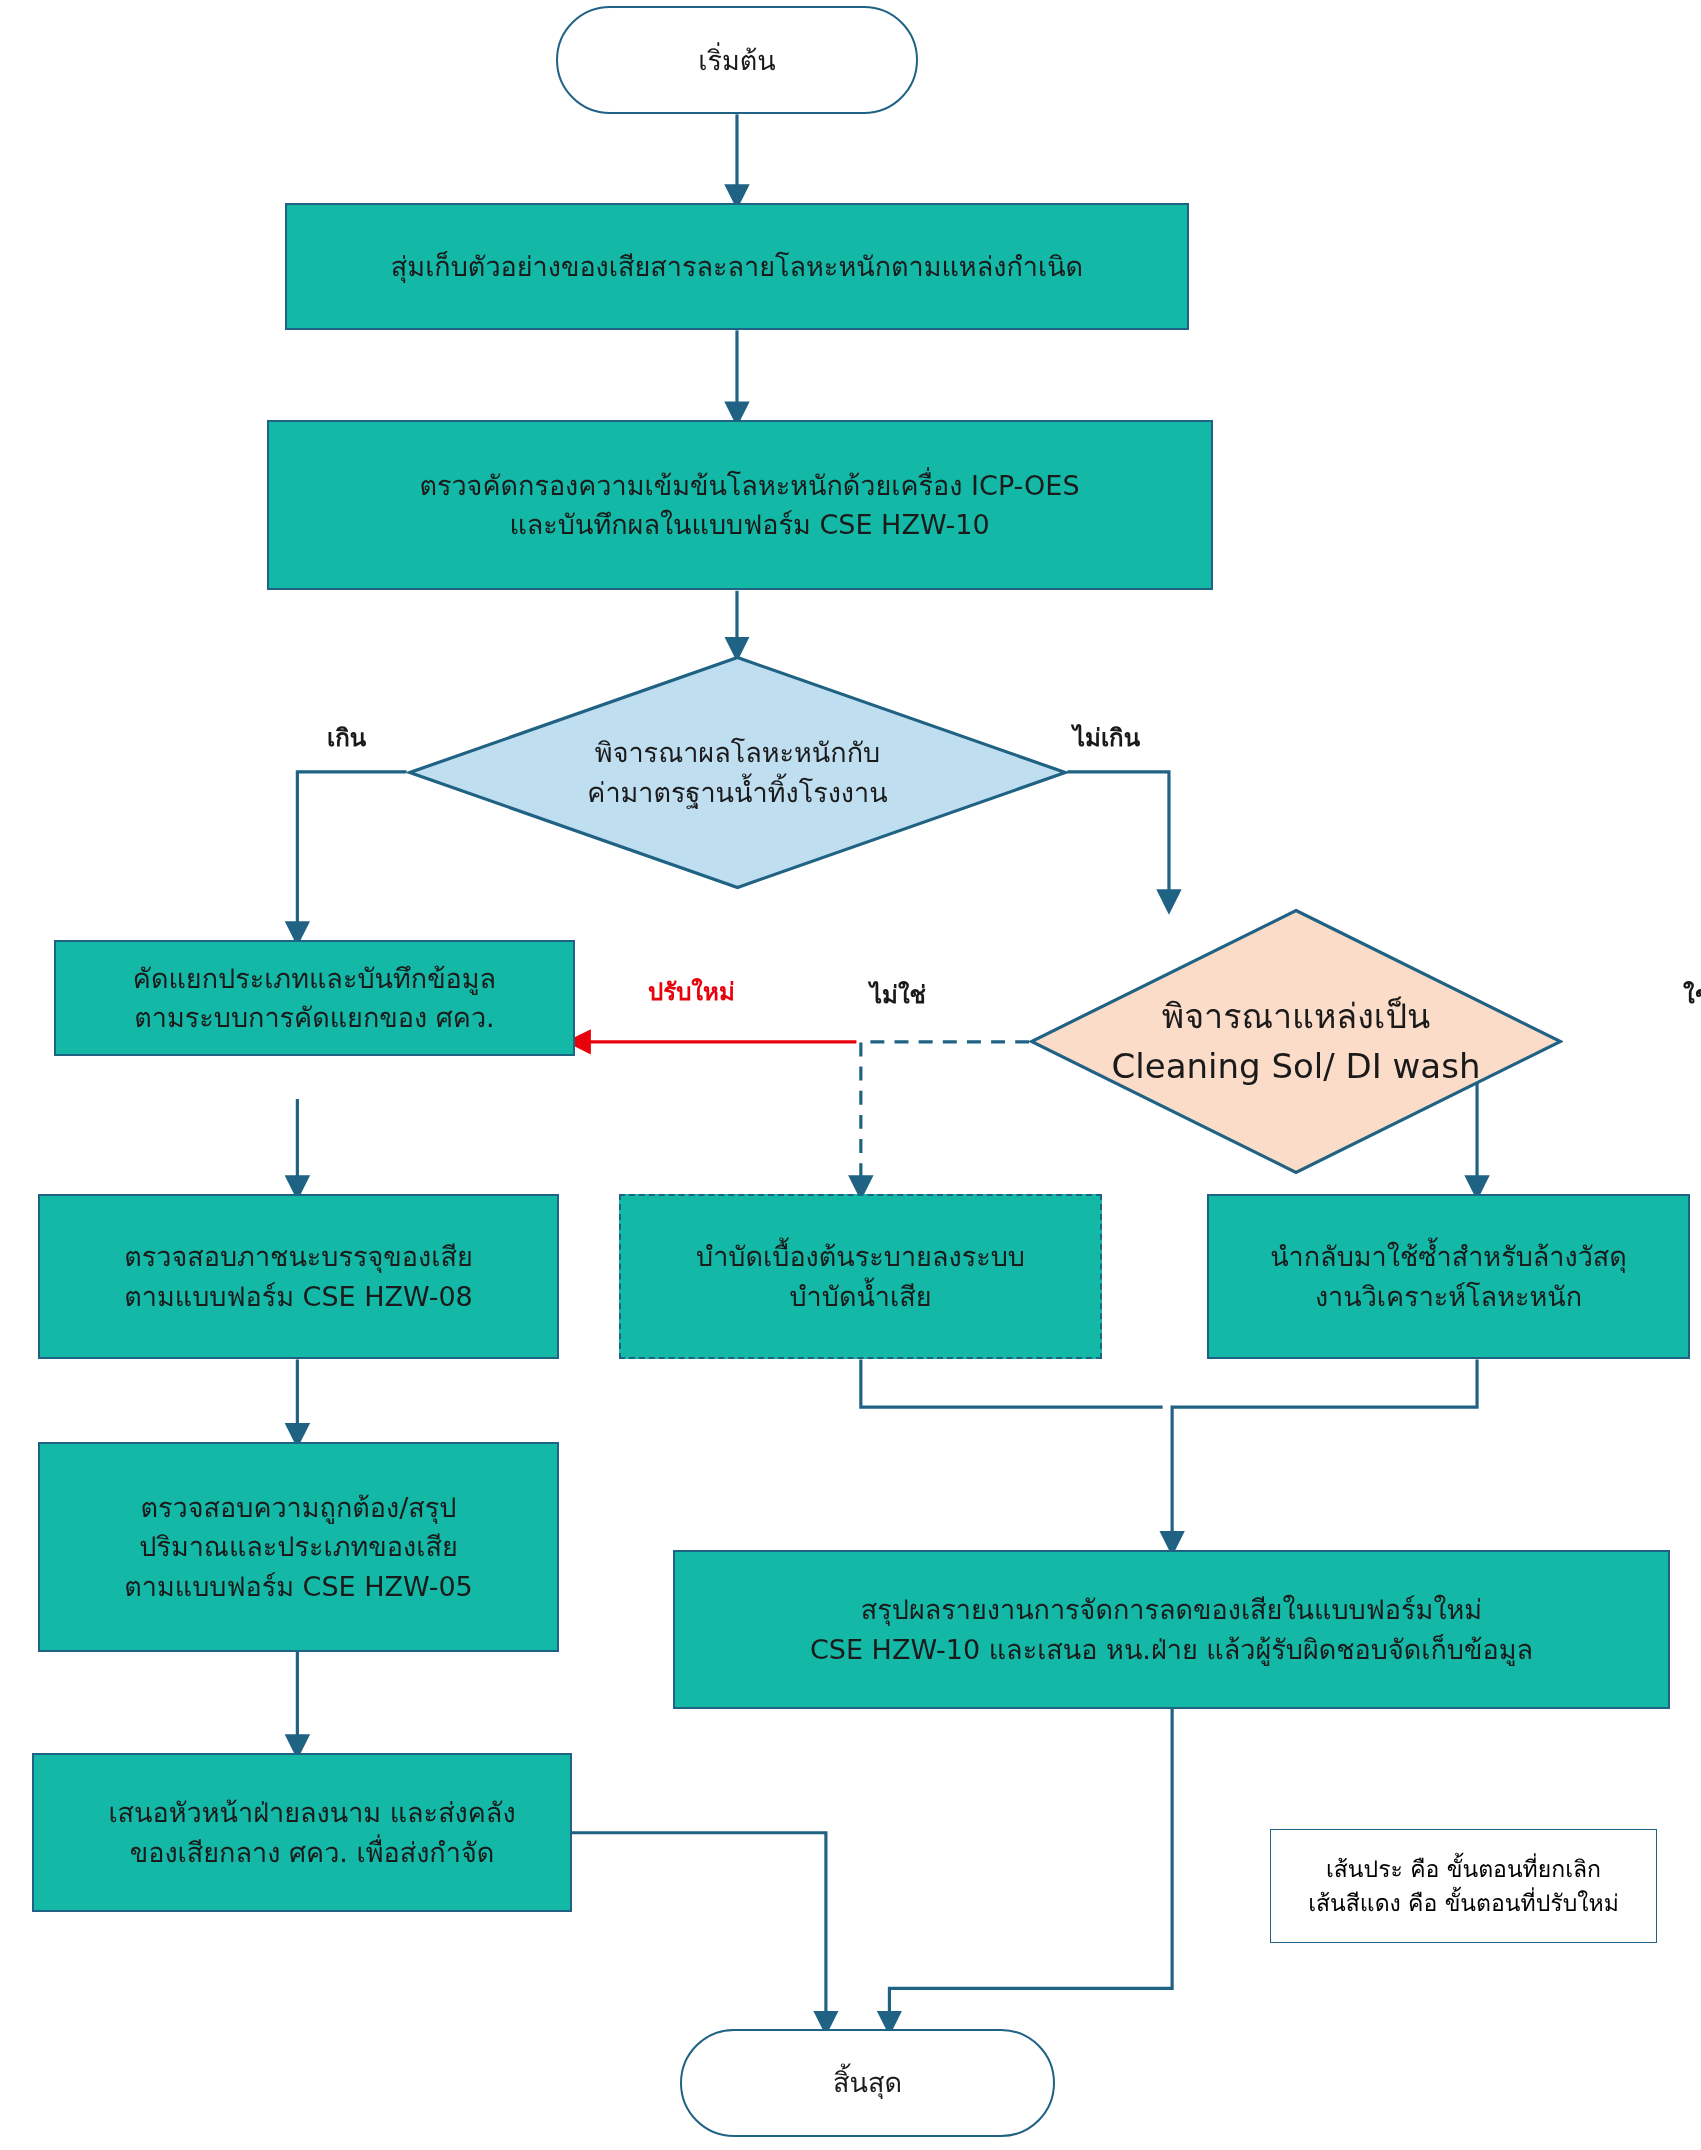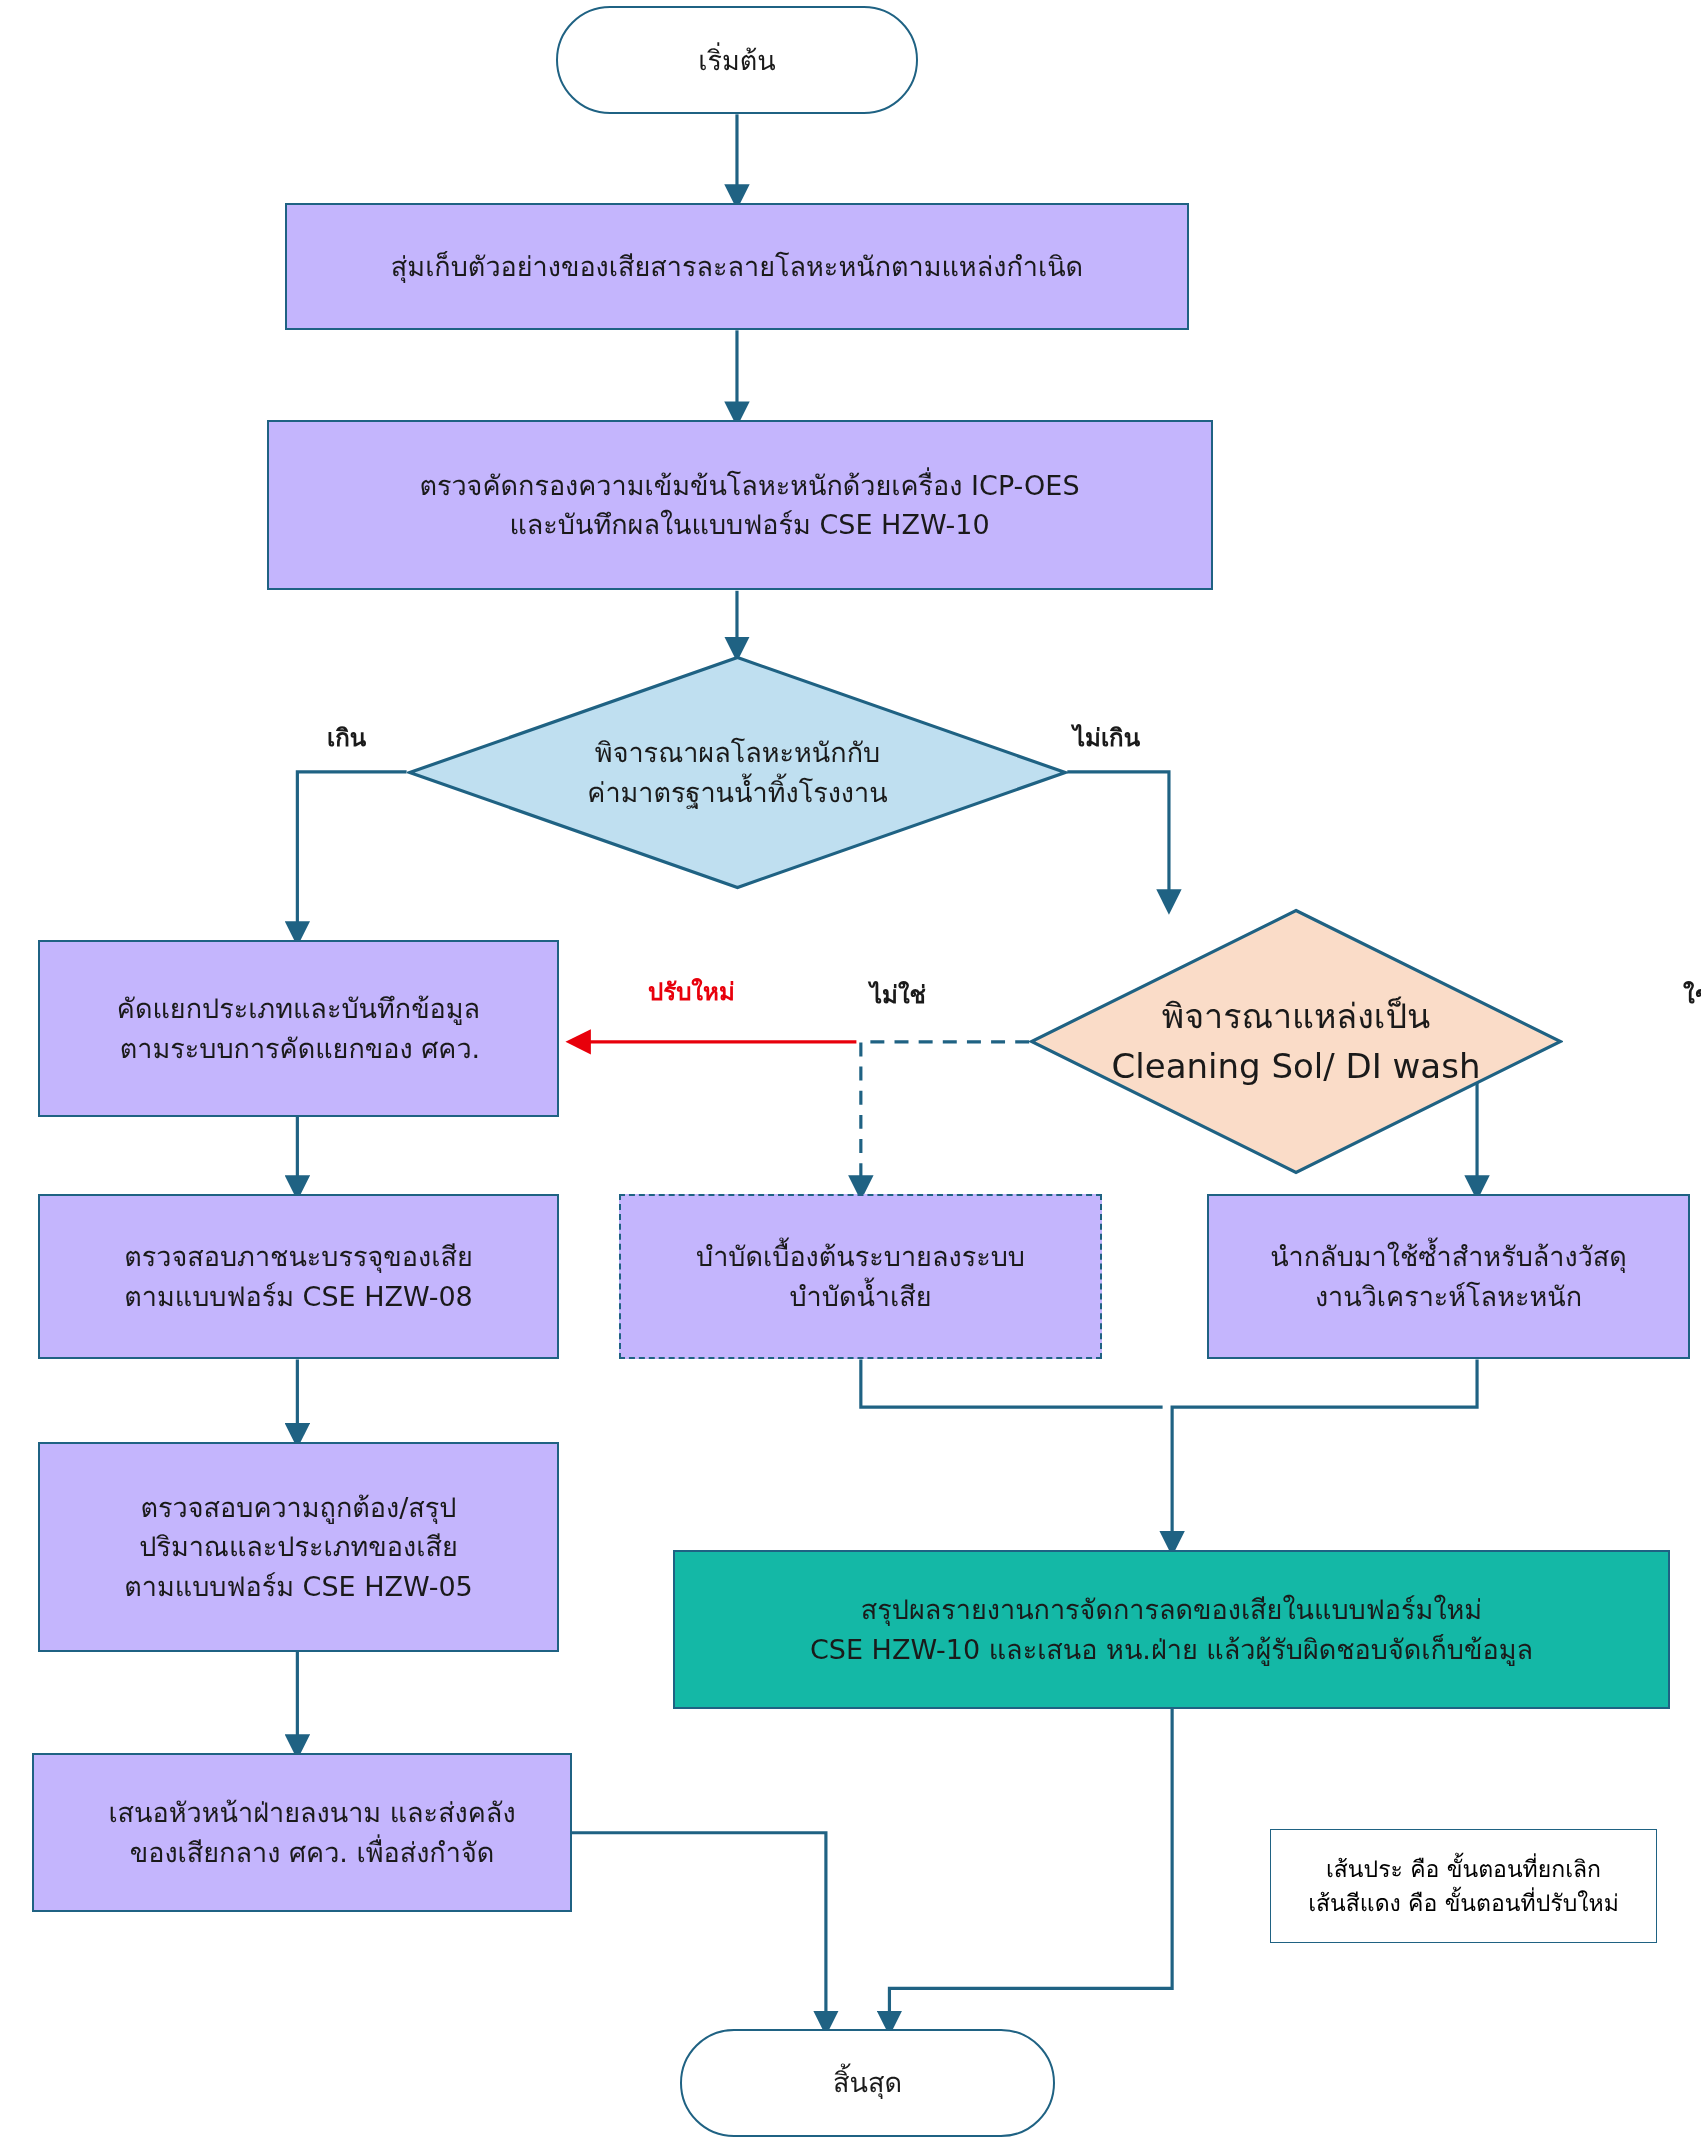--- a/index.html
+++ b/index.html
@@ -15,21 +15,21 @@
     position:absolute;
     box-sizing:border-box;
     display:flex;align-items:center;justify-content:center;
     text-align:center;
     color:#1a1a1a;
     line-height:1.45;
     white-space:pre-line;
   }
   .box{
     border:2.5px solid #1f6283;
-    background:#c4b5fd;
+    background:#14b8a6;
   }
   .box.dashed{
     border:2.5px dashed #1f6283;
     text-align:center;
   }
   .box.yellow{
     background:#14b8a6;
   }
   .terminator{
     border:2.5px solid #1f6283;
@@ -158,21 +158,21 @@
   <div class="edge-label" style="left:870px;top:975px;font-size:24px;">
     <span>ไม่ใช่</span>
   </div>
   <div class="edge-label" style="left:1683px;top:975px;font-size:24px;">
     <span>ใช่</span>
   </div>
   <div class="edge-label red" style="left:648px;top:972px;font-size:24px;">
     <span>ปรับใหม่</span>
   </div>
 
-  <div class="node box" style="left:38px;top:940px;width:521px;height:177px;font-size:27px;text-align:right;">
+  <div class="node box" style="left:54px;top:940px;width:521px;height:116px;font-size:27px;">
     <span>คัดแยกประเภทและบันทึกข้อมูล
 ตามระบบการคัดแยกของ ศคว.</span>
   </div>
 
   <div class="node box" style="left:38px;top:1194px;width:521px;height:165px;font-size:27px;">
     <span>ตรวจสอบภาชนะบรรจุของเสีย
 ตามแบบฟอร์ม CSE HZW-08</span>
   </div>
 
   <div class="node box" style="left:38px;top:1442px;width:521px;height:210px;font-size:27px;">

